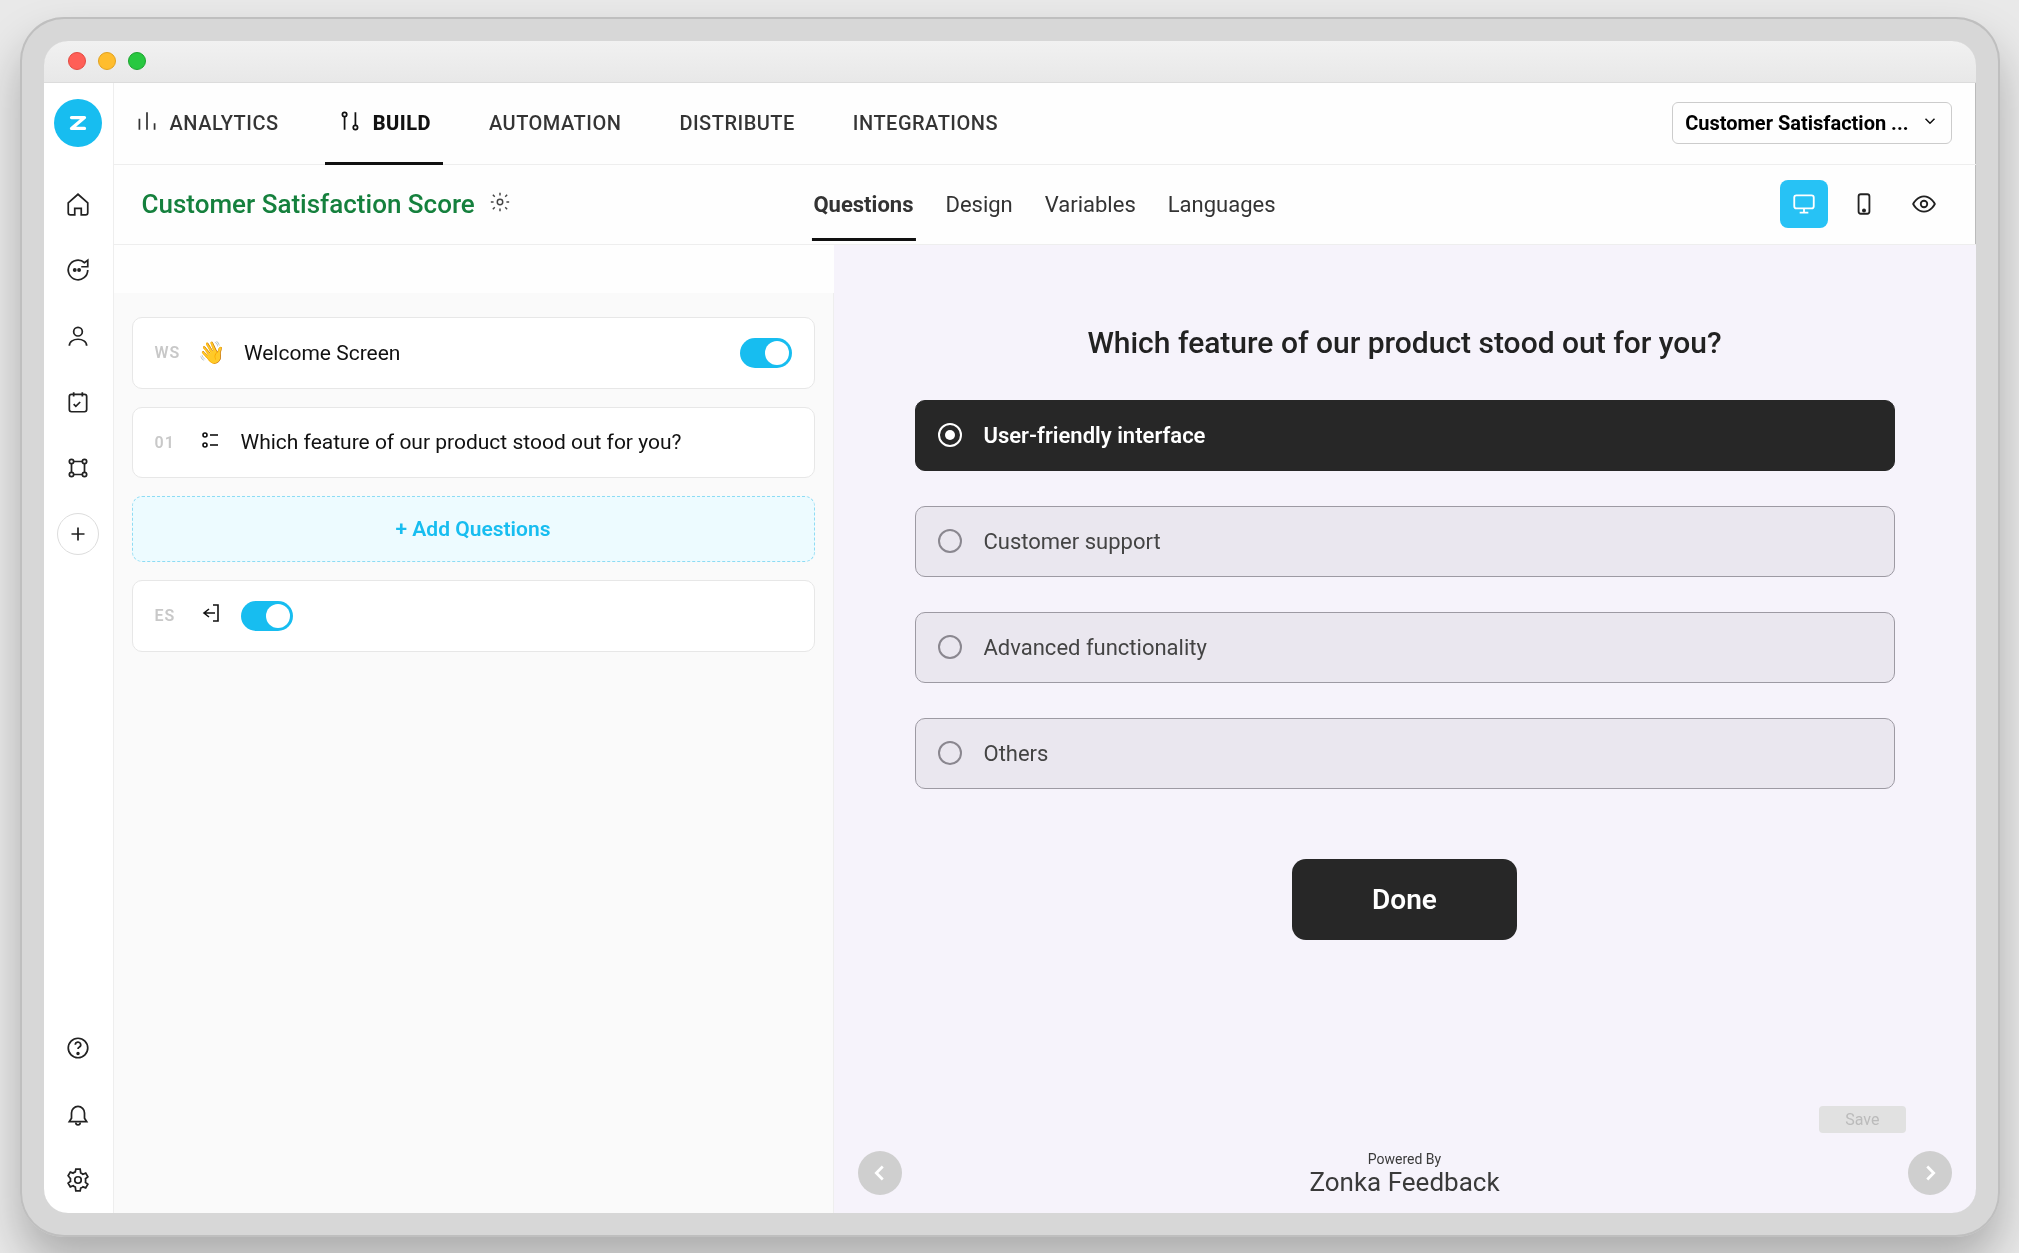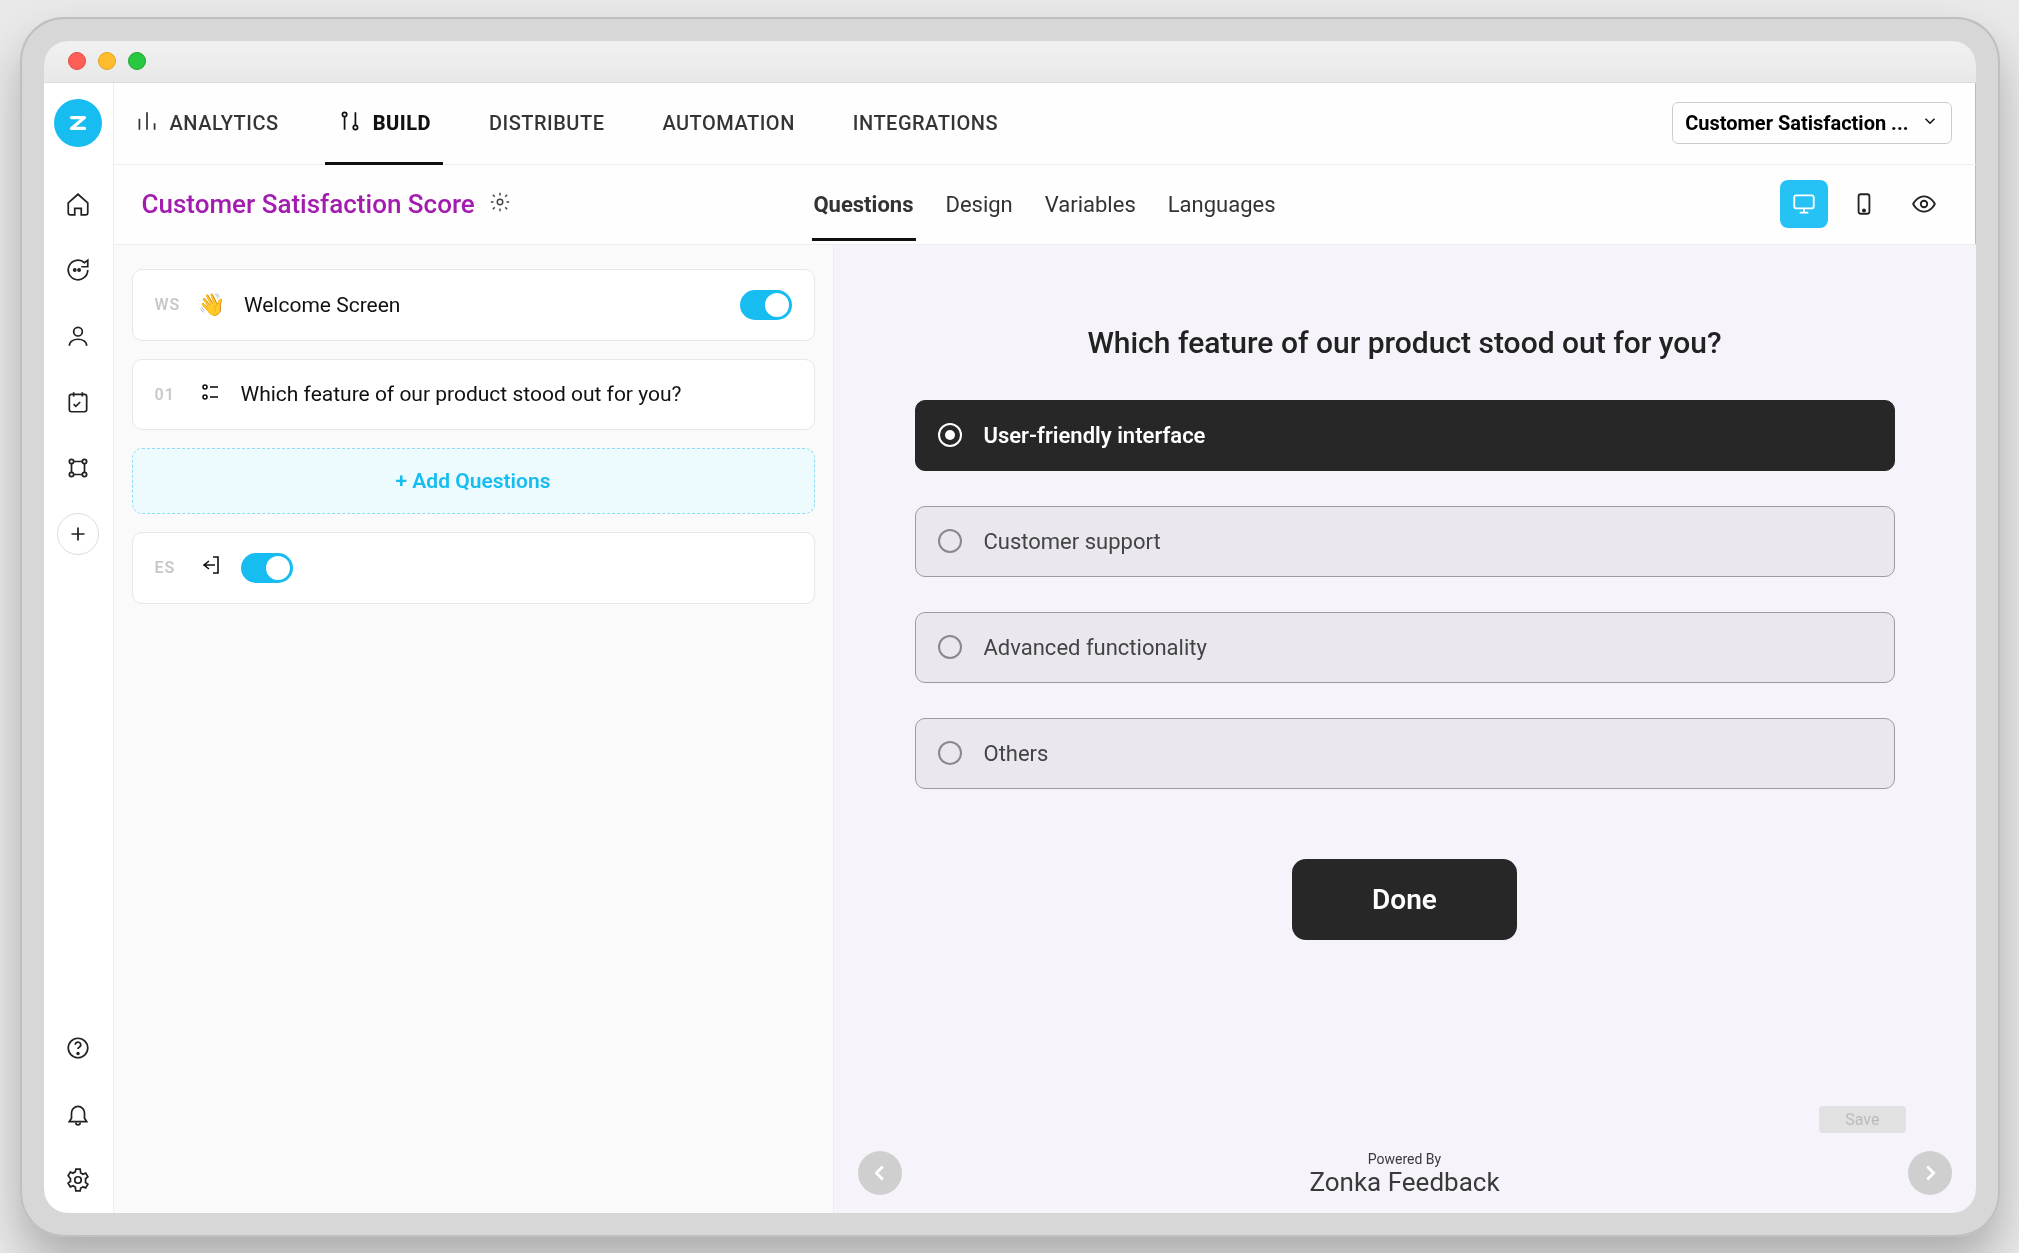--- a/index.html
+++ b/index.html
@@ -91,37 +91,37 @@
   .nav-item .ni-icon svg { width:26px; height:26px; stroke:#111; stroke-width:1.6; fill:none;}
   .nav-right { margin-left:auto; display:flex; align-items:center; gap:12px;
     border:1px solid #ccc; border-radius:6px; padding:8px 12px; font-size:20px; font-weight:700; cursor:pointer;}
   .nav-right svg { width:18px; height:18px; stroke:#111; stroke-width:2; fill:none;}
 
   
   .subhdr {
     height:80px; display:flex; align-items:center; padding:0 28px;
     border-bottom:1px solid #eee; position:relative;
   }
-  .survey-title { font-size:26px; color:#a21caf; font-weight:500; display:flex; align-items:center; gap:14px;}
+  .survey-title { font-size:26px; color:#15803d; font-weight:500; display:flex; align-items:center; gap:14px;}
   .gear-btn svg { width:22px; height:22px; stroke:#444; stroke-width:1.6; fill:none;}
   .subtabs { position:absolute; left:50%; transform:translateX(-50%); display:flex; gap:28px; }
   .subtab { font-size:22px; color:#333; padding:24px 2px; cursor:pointer; }
   .subtab.active { font-weight:700; border-bottom:3px solid #111; padding-bottom:21px; }
   .view-controls { margin-left:auto; display:flex; gap:12px; align-items:center;}
   .vc { width:48px; height:48px; border-radius:8px; display:flex; align-items:center; justify-content:center; cursor:pointer;}
   .vc.active { background:#27c2f5; }
   .vc svg { width:26px; height:26px; stroke:#222; stroke-width:1.7; fill:none;}
   .vc.active svg { stroke:#fff; }
 
   .content { flex:1; display:flex; min-height:0; }
 
   
   .builder {
     width: 720px; padding:24px 18px; background:#fafafa;
-    border-right:1px solid #eee; overflow:auto;
+    border-right:1px solid #eee; overflow:auto;margin-top:48px;
   }
   .card {
     background:#fff; border:1px solid #e7e7e7; border-radius:10px;
     padding:20px 22px; margin-bottom:18px; display:flex; align-items:center;
     gap:18px; font-size:21px; color:#111;
   }
   .card .idx { color:#c8c8c8; font-size:16px; letter-spacing:1px; font-weight:600; width:26px;}
   .card .cicon svg { width:24px; height:24px; stroke:#111; stroke-width:1.6; fill:none;}
   .card .cicon.wave { font-size:22px; }
   .card .ctxt { flex:1; }
@@ -274,24 +274,24 @@
               <svg viewBox="0 0 24 24">
                   <circle cx="7" cy="6" r="2"></circle>
                   <path d="M7 8v12"></path>
                   <circle cx="17" cy="18" r="2"></circle>
                   <path d="M17 4v12"></path>
                 </svg>
             </span>
             <span>BUILD</span>
           </div>
           <div class="nav-item">
+            <span>AUTOMATION</span>
+          </div>
+          <div class="nav-item">
             <span>DISTRIBUTE</span>
-          </div>
-          <div class="nav-item">
-            <span>AUTOMATION</span>
           </div>
           <div class="nav-item">
             <span>INTEGRATIONS</span>
           </div>
           <div class="nav-right">
             <span>Customer Satisfaction ...</span>
             <span>
               <svg viewBox="0 0 24 24">
                   <path d="M6 9l6 6 6-6"></path>
                 </svg>

